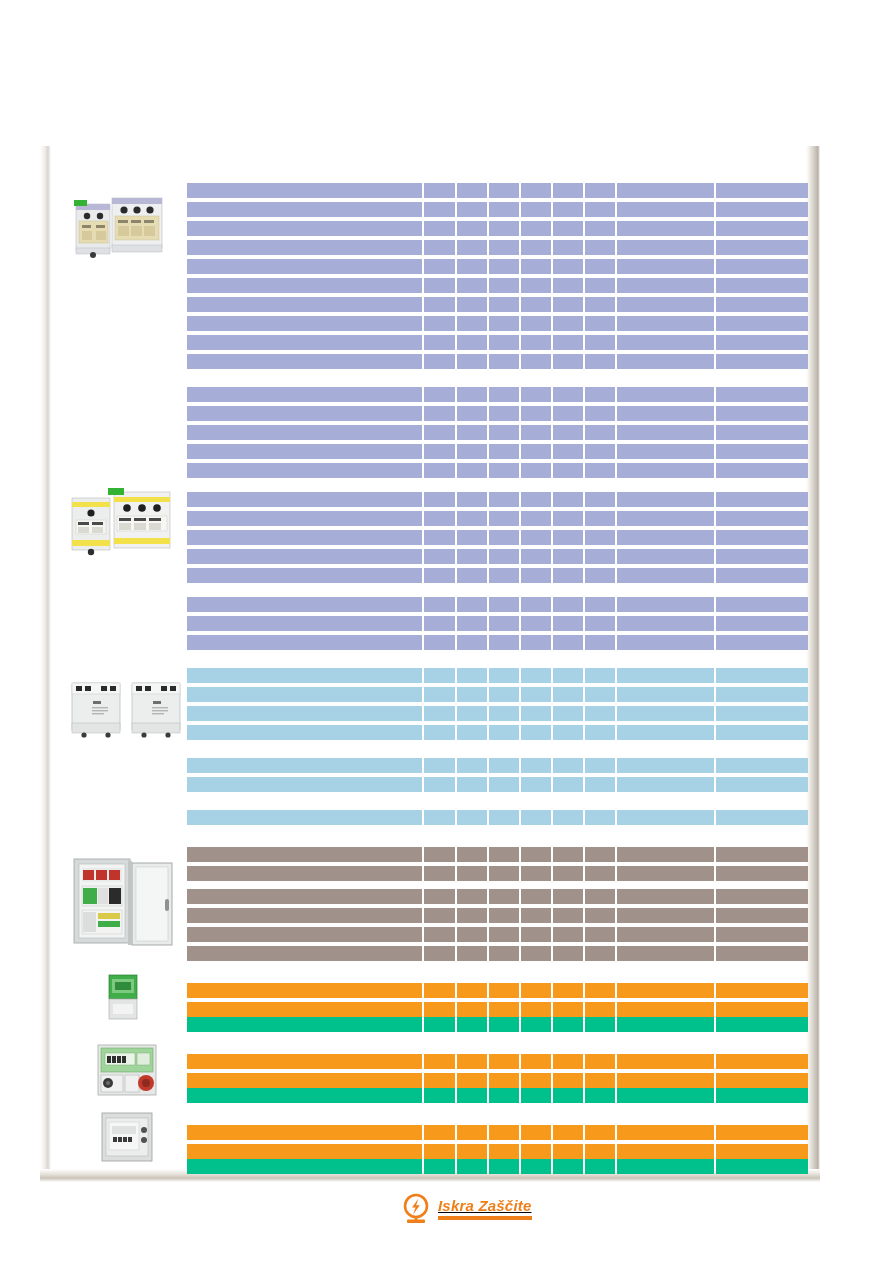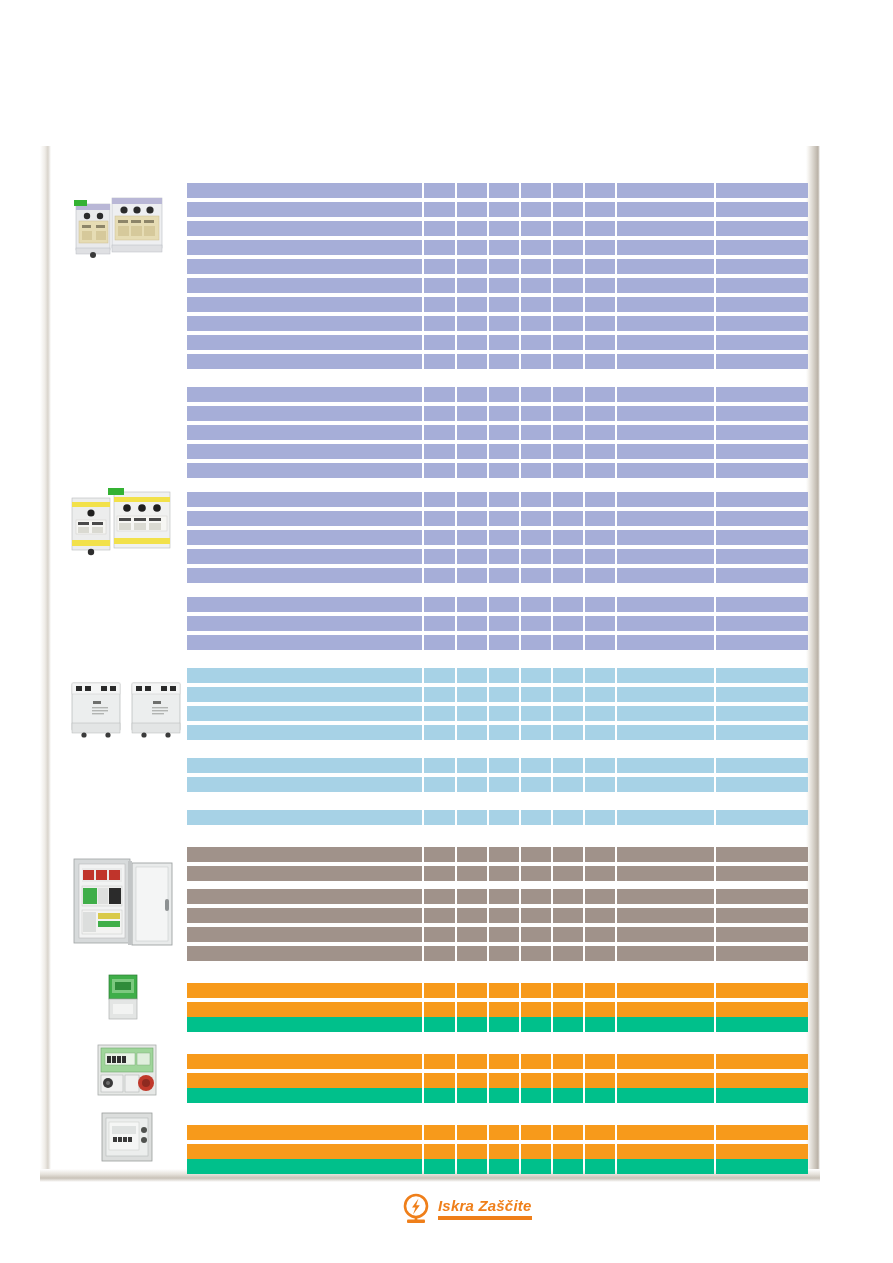--- a/index.html
+++ b/index.html
@@ -61,21 +61,21 @@
   .photo{
     position:absolute;
     background:#ffffff;
   }
 
   
   #footer-logo{
     position:absolute;
     left:401px; top:1191px;
     width:125px; height:36px;
-    display:flex; align-items:center; gap:7px;
+    display:flex; align-items:center; gap:7px;text-decoration:underline;
   }
   #logo-mark{
     width:30px;height:32px;position:relative;flex:0 0 auto;
   }
   #logo-text-wrap{position:relative;}
   #logo-text{
     font-family:"Liberation Sans", sans-serif;
     font-weight:bold; font-style:italic;
     font-size:15px; letter-spacing:.2px;
     color:#ef7f1a; line-height:1;

